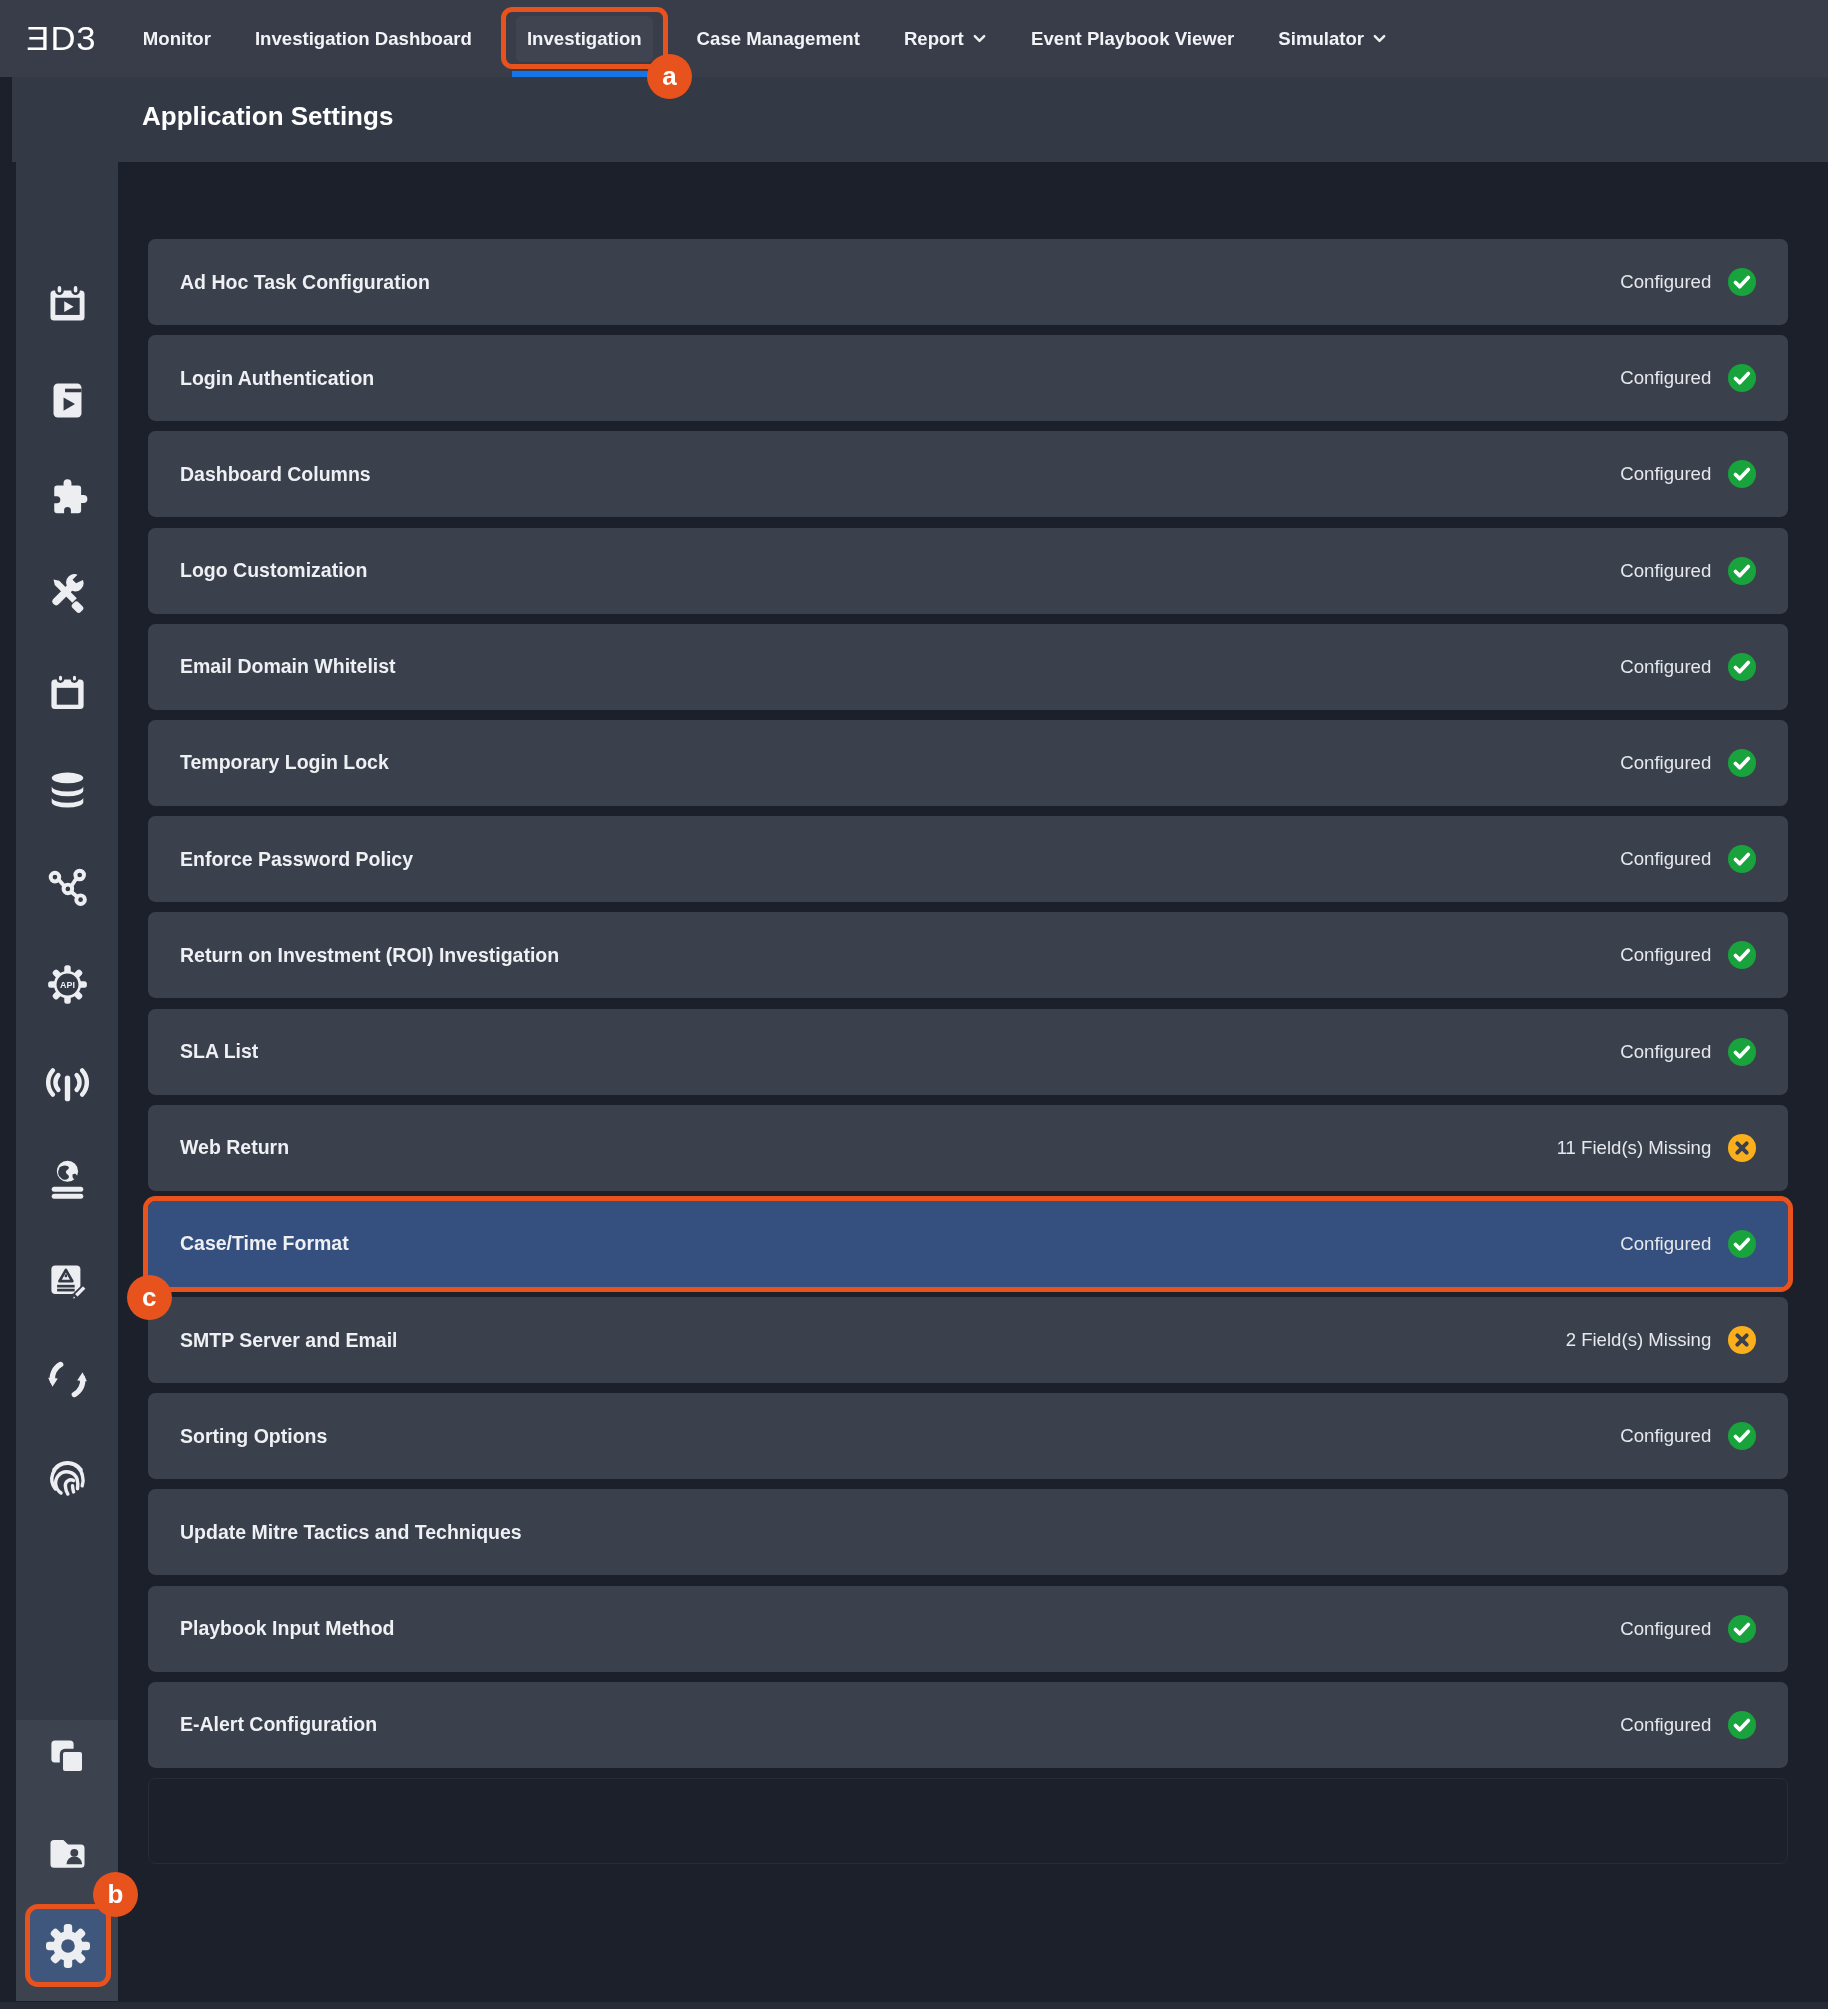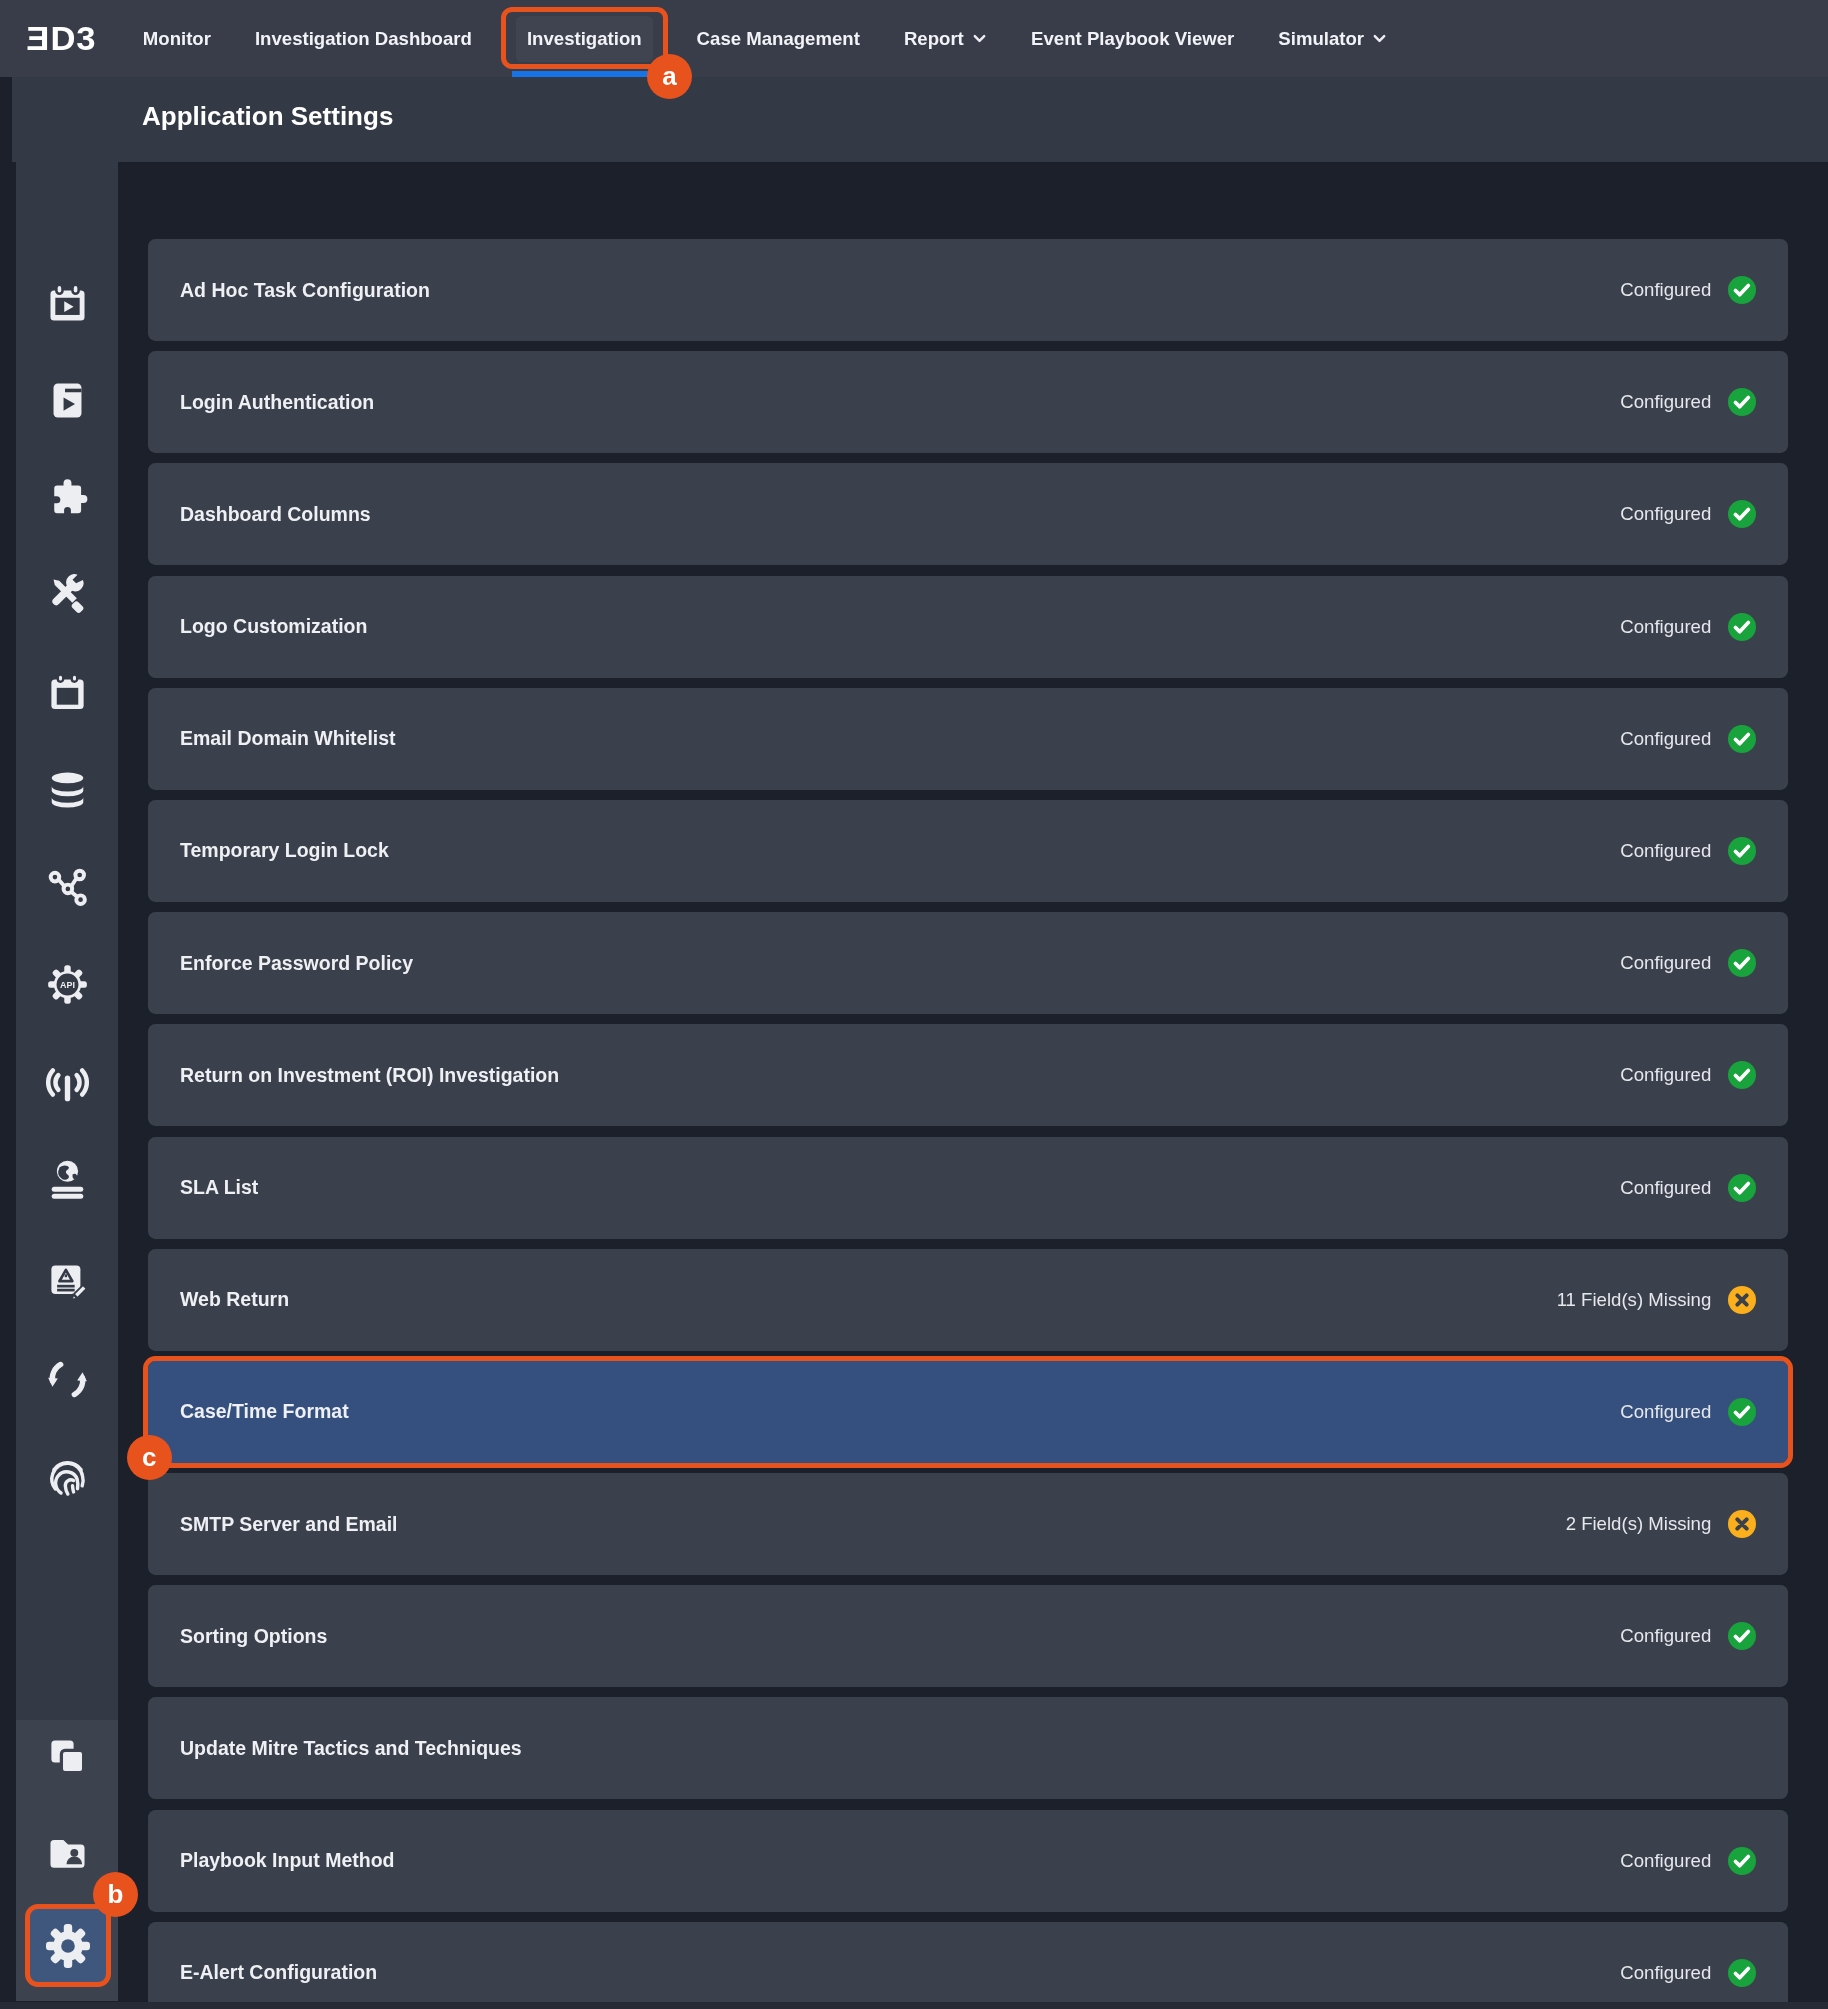--- a/index.html
+++ b/index.html
@@ -17,21 +17,21 @@
     --ink:#eef0f3;
     --ink-dim:#e6e8eb;
   }
   *{box-sizing:border-box;margin:0;padding:0;}
   body{background:#11141b;font-family:"Liberation Sans","DejaVu Sans",sans-serif;}
   .canvas{position:relative;width:1828px;height:2009px;background:var(--content-bg);overflow:hidden;}
 
   
   .navbar{position:absolute;left:0;top:0;width:1828px;height:77px;background:var(--nav-bg);
           display:flex;align-items:stretch;padding-left:28px;z-index:40;}
-  .logo{display:flex;align-items:center;margin-right:46px;color:#fff;font-size:33px;font-weight:bold;
+  .logo{display:flex;align-items:center;margin-right:46px;color:#fff;font-size:33px;font-weight:normal;
         letter-spacing:0.9px;}
   .logo .rev-e{display:inline-block;transform:scaleX(1.05);margin-right:1.9px;}
   .nav-item{position:relative;display:flex;align-items:center;gap:8.3px;margin-right:44px;
             color:#f2f3f6;font-size:18.6px;font-weight:bold;white-space:nowrap;cursor:pointer;}
   .nav-item .chev{display:flex;align-items:center;}
   .nav-item.active .tab-inner{background:#3f4450;border-radius:5.6px;}
   .tab-inner{padding:12px 11px;}
   .nav-item:not(.active) .tab-inner{padding:12px 0;}
   .nav-item.active::after{content:"";position:absolute;left:-3.7px;right:-3.7px;bottom:0;height:6.5px;
         background:var(--blue-underline);}
@@ -56,21 +56,21 @@
   .sidebar-bottom{position:absolute;left:0;top:1558px;width:102px;height:281px;background:var(--side-bottom);}
   .gear-button{position:absolute;left:9.3px;top:1742px;width:86px;height:83px;background:var(--gear-blue);
                border:5.6px solid var(--orange);border-radius:13px;display:flex;align-items:center;
                justify-content:center;cursor:pointer;}
   .gear-button svg{width:48px;height:48px;}
   .marker-b{left:77px;top:1710px;}
 
   
   .content{position:absolute;left:102px;top:162px;width:1726px;height:1847px;background:var(--content-bg);}
   .rows{position:absolute;left:46px;right:40px;top:77px;display:flex;flex-direction:column;gap:10.2px;}
-  .row{position:relative;height:102px;border-radius:7.4px;background:var(--card-bg);
+  .row{position:relative;height:86px;border-radius:7.4px;background:var(--card-bg);
        display:flex;align-items:center;padding:0 32px;cursor:pointer;}
   .row-label{flex:1;color:var(--ink);font-size:19.5px;font-weight:bold;}
   .row-status{color:var(--ink-dim);font-size:18.6px;margin-right:16.7px;}
   .status-icon{width:28px;height:28px;display:none;}
   .status-icon svg{width:28px;height:28px;display:block;}
   .row.ok .icon-ok{display:block;}
   .row.missing .icon-missing{display:block;}
   .row.highlighted{background:var(--card-blue);outline:5.6px solid var(--orange);outline-offset:0;}
   .marker-c{left:-21.3px;top:74px;}
   .row.ghost{background:transparent;border:1.9px solid #262c38;height:86px;cursor:default;}

